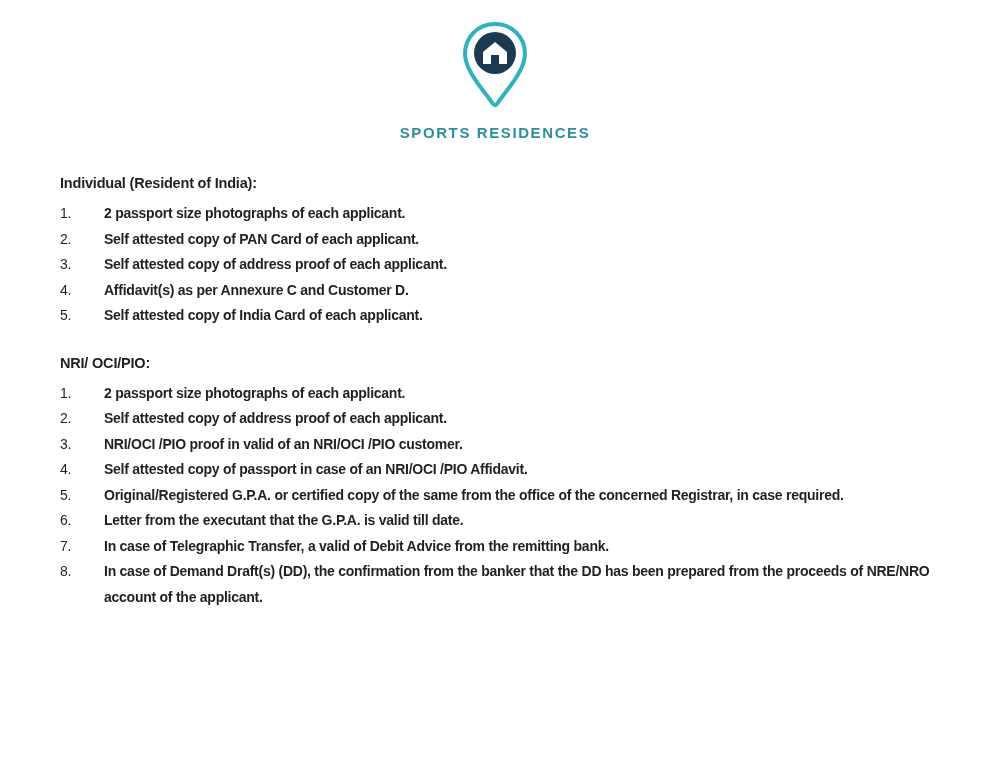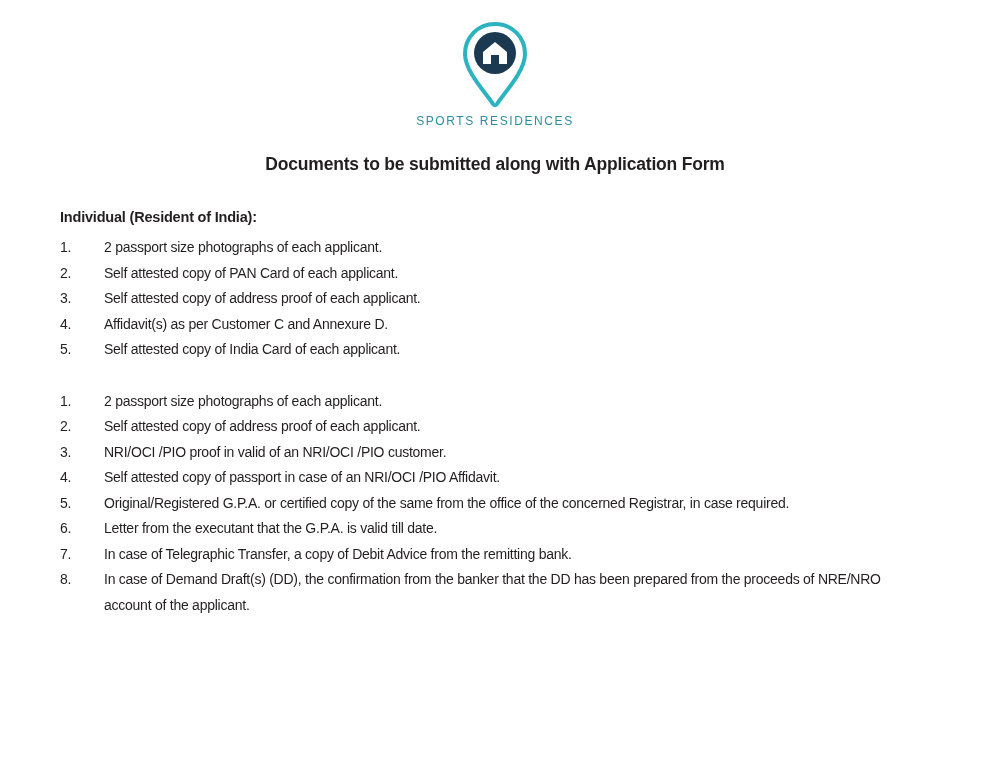--- a/index.html
+++ b/index.html
@@ -74,25 +74,25 @@
   .logo-dot {
     position: absolute;
     left: 20px;
     top: 44px;
     width: 4px;
     height: 4px;
     border-radius: 50%;
     background: #2bb3c0;
   }
   .logo-tagline {
-    margin-top: 6px;
-    font-size: 12px;
+    margin-top: 16px;
+    font-size: 15px;
     letter-spacing: 1.6px;
     color: #2a8fa0;
-    font-weight: 400;
+    font-weight: 700;
   }
 
   
   .doc-title {
     text-align: center;
     font-size: 17.5px;
     font-weight: bold;
     color: #231f20;
     margin-top: 26px;
     letter-spacing: -0.2px;
@@ -126,20 +126,21 @@
   }
   .num {
     width: 44px;
     flex: 0 0 44px;
     font-size: 14px;
     line-height: 25.5px;
   }
   .txt {
     flex: 1 1 auto;
     max-width: 860px;
+    font-weight: bold;
   }
 </style>
 </head>
 <body>
 
 <div class="page">
 
   <div class="logo-block">
     <div class="logo-pin">
       <svg width="72" height="86" viewBox="0 0 72 86" xmlns="http://www.w3.org/2000/svg">
@@ -147,51 +148,51 @@
         <circle cx="36" cy="31" r="21" fill="#1b3a52"></circle>
         <path d="M36 20 L48 30 L48 42 L24 42 L24 30 Z" fill="#ffffff"></path>
         <rect x="32" y="33" width="8" height="9" fill="#1b3a52"></rect>
       </svg>
     </div>
 
 
     <div class="logo-tagline">SPORTS RESIDENCES</div>
   </div>
 
-  <div class="doc-title">Documents to be submitted along with Application Form</div>
 
   <div class="content">
 
     <div class="section">
       <div class="section-heading">Individual (Resident of India):</div>
       <ol class="items">
         <li>
           <span class="num">1.</span>
           <span class="txt">2  passport size photographs of each applicant.</span>
         </li>
         <li>
           <span class="num">2.</span>
           <span class="txt">Self attested copy of PAN Card of each applicant.</span>
         </li>
         <li>
           <span class="num">3.</span>
           <span class="txt">Self attested copy of address proof of each applicant.</span>
         </li>
         <li>
           <span class="num">4.</span>
-          <span class="txt">Affidavit(s) as per Customer C and Annexure D.</span>
+          <span class="txt">Affidavit(s) as per Annexure C and Customer D.</span>
         </li>
         <li>
           <span class="num">5.</span>
           <span class="txt">Self attested copy of India Card  of each applicant.</span>
         </li>
       </ol>
     </div>
 
     <div class="section">
+      <div class="section-heading">NRI/ OCI/PIO:</div>
       <ol class="items">
         <li>
           <span class="num">1.</span>
           <span class="txt">2 passport size photographs of each applicant.</span>
         </li>
         <li>
           <span class="num">2.</span>
           <span class="txt">Self attested copy of address proof of each applicant.</span>
         </li>
         <li>
@@ -205,21 +206,21 @@
         <li>
           <span class="num">5.</span>
           <span class="txt">Original/Registered G.P.A. or certified copy of the same from the office of the concerned Registrar, in case required.</span>
         </li>
         <li>
           <span class="num">6.</span>
           <span class="txt">Letter from the executant that the G.P.A. is valid till date.</span>
         </li>
         <li>
           <span class="num">7.</span>
-          <span class="txt">In case of Telegraphic Transfer, a copy of Debit Advice from the remitting bank.</span>
+          <span class="txt">In case of Telegraphic Transfer, a valid of Debit Advice from the remitting bank.</span>
         </li>
         <li>
           <span class="num">8.</span>
           <span class="txt">In case of Demand Draft(s) (DD), the confirmation from the banker that the DD has been prepared from the proceeds of NRE/NRO account of the applicant.</span>
         </li>
       </ol>
     </div>
 
   </div>
 </div>

